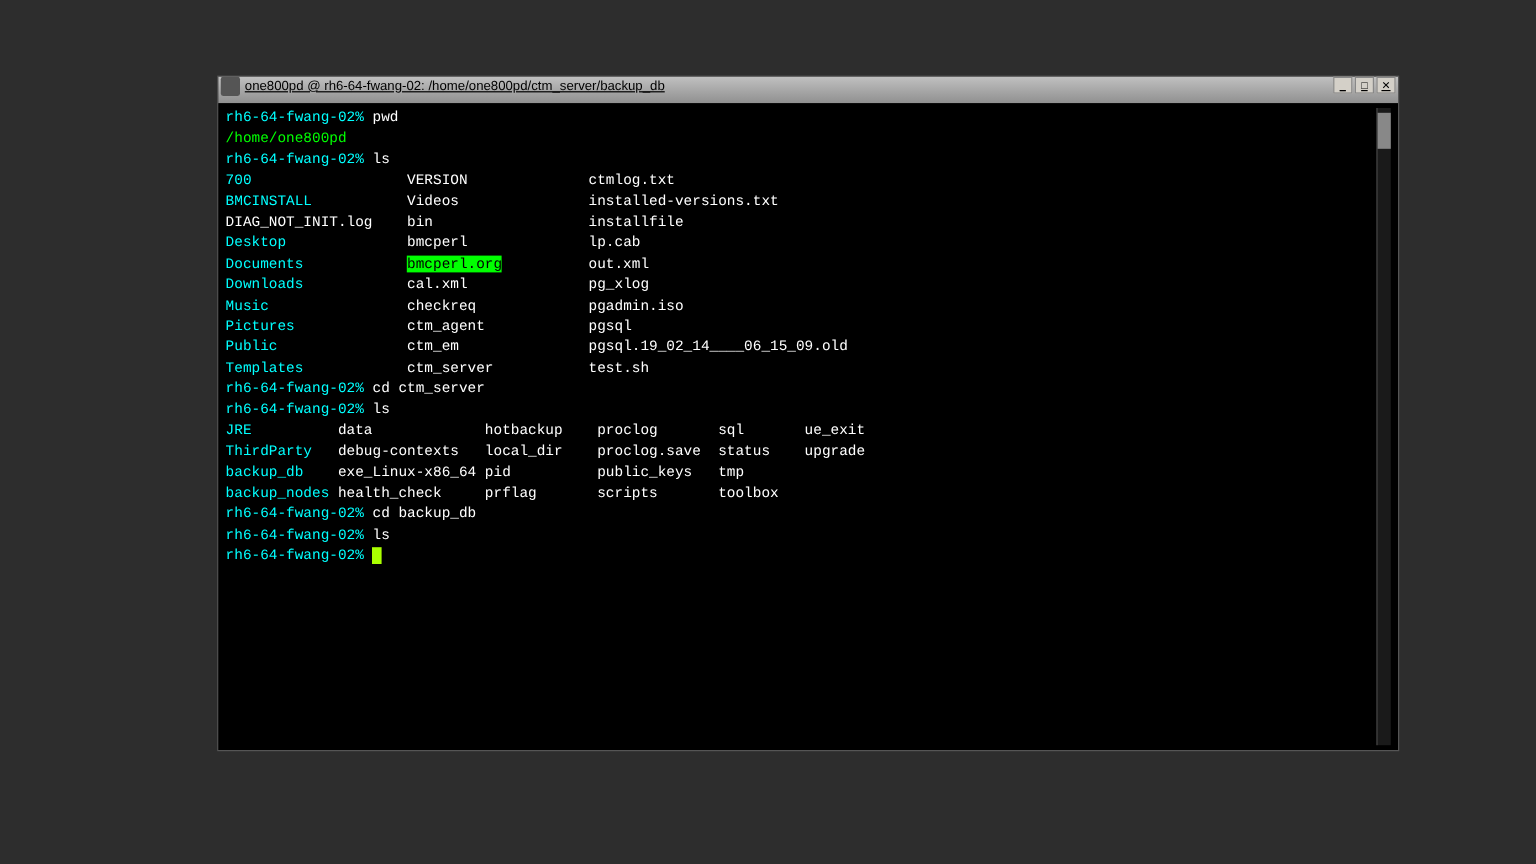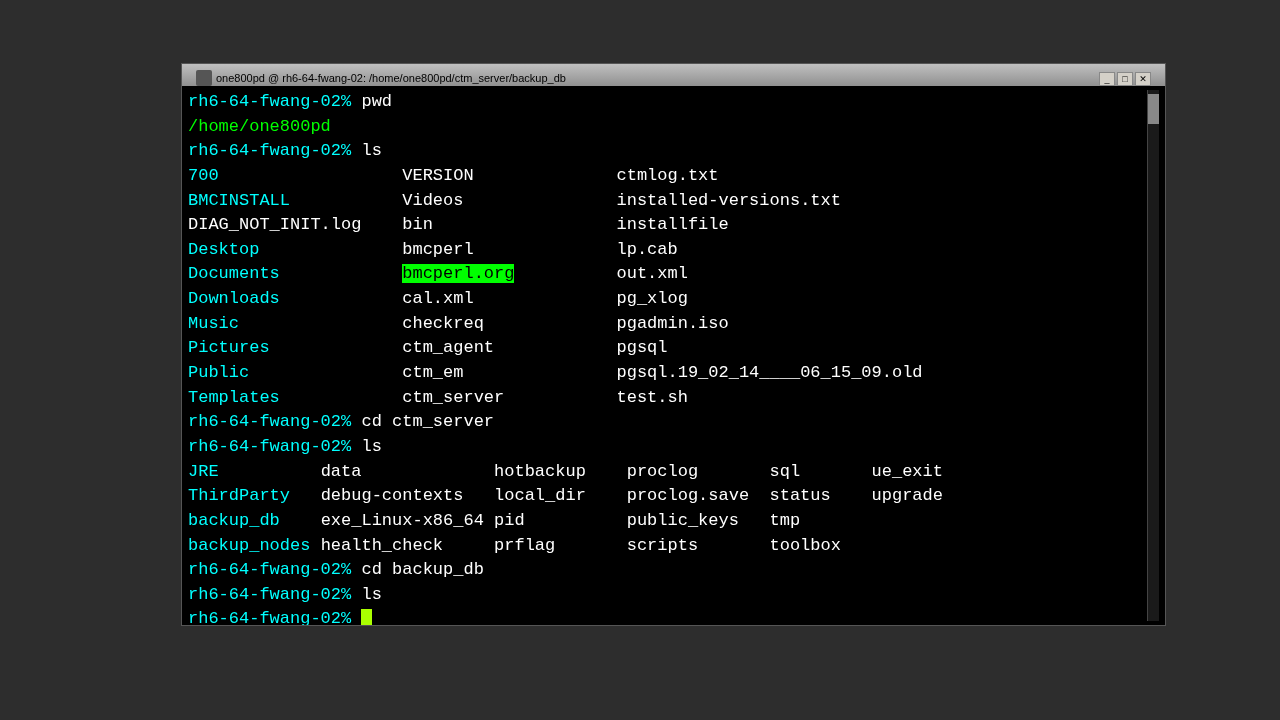--- a/index.html
+++ b/index.html
@@ -25,24 +25,25 @@
       width: 985px;
       height: 563px;
       border: 1px solid #555;
       display: flex;
       flex-direction: column;
     }
     .title-bar {
       background: linear-gradient(to bottom, #c0c0c0, #909090);
       height: 22px;
       display: flex;
-      align-items: flex-end;
-      padding: 0 14px;
+      align-items: flex-start;
+      padding: 0 2px;
       justify-content: space-between;
       flex-shrink: 0;
+      text-decoration: underline;
     }
     .title-bar-icon {
       width: 16px;
       height: 16px;
       background: #555;
       border-radius: 2px;
       display: inline-block;
       margin-right: 4px;
     }
     .title-bar-text {
@@ -74,21 +75,21 @@
       background: #000;
       flex: 1;
       padding: 4px 6px;
       overflow: hidden;
       position: relative;
       display: flex;
     }
     .terminal-content {
       flex: 1;
       font-family: 'Courier New', Courier, monospace;
-      font-size: 17px;
+      font-size: 12px;
       line-height: 1.45;
       color: #00ff00;
       white-space: pre;
     }
     .scrollbar {
       width: 12px;
       background: #1a1a1a;
       border-left: 1px solid #444;
       display: flex;
       flex-direction: column;

